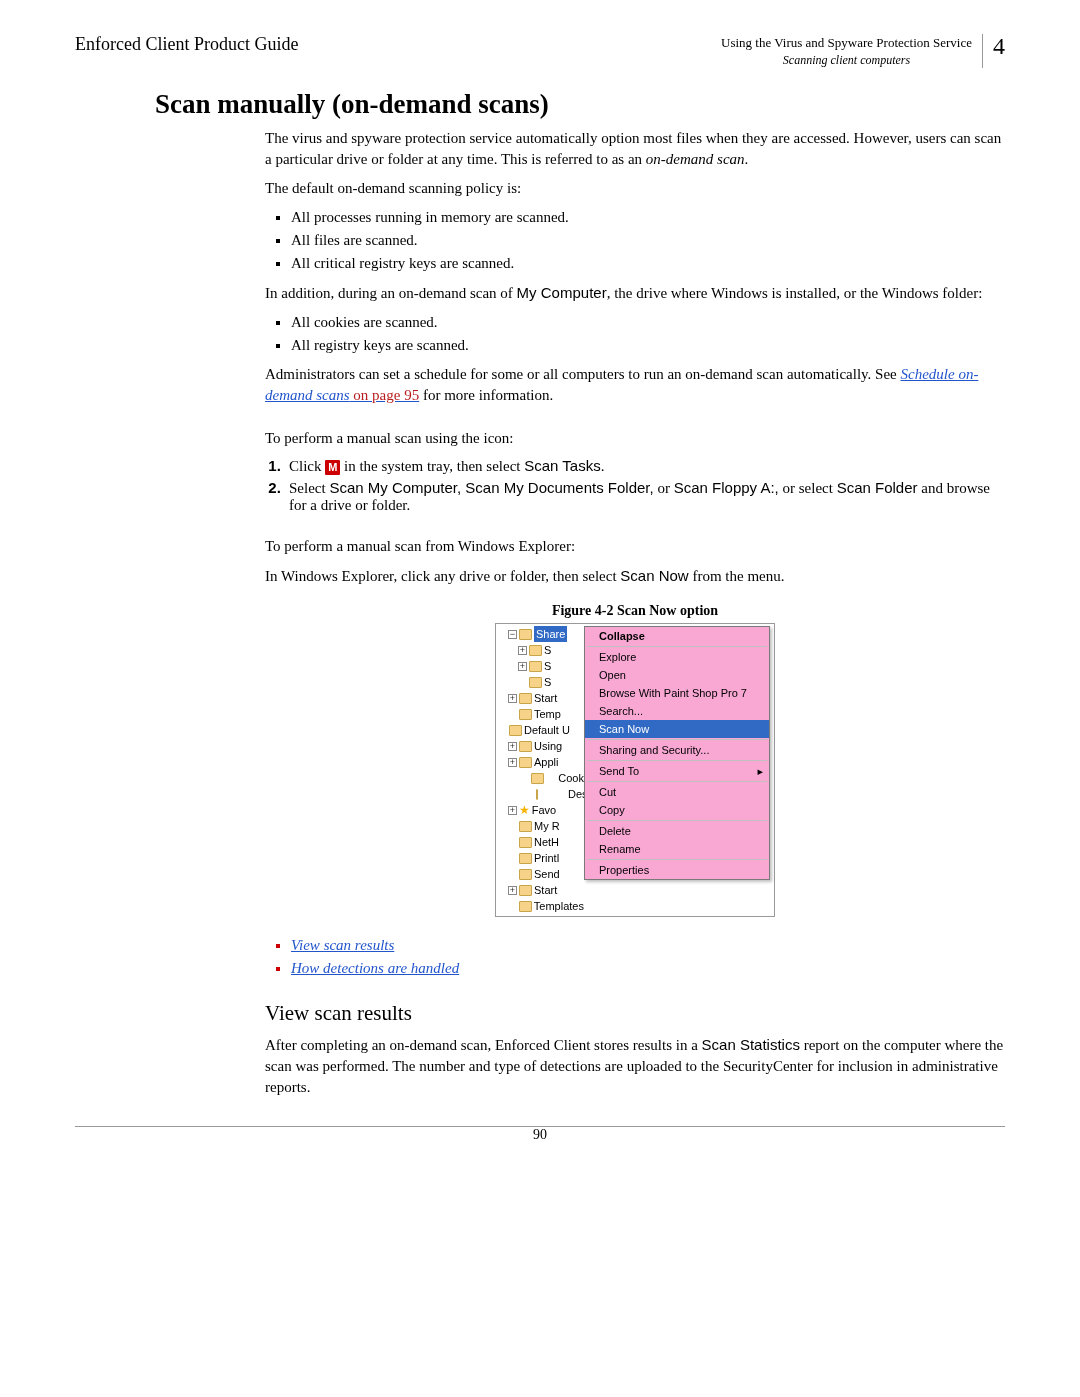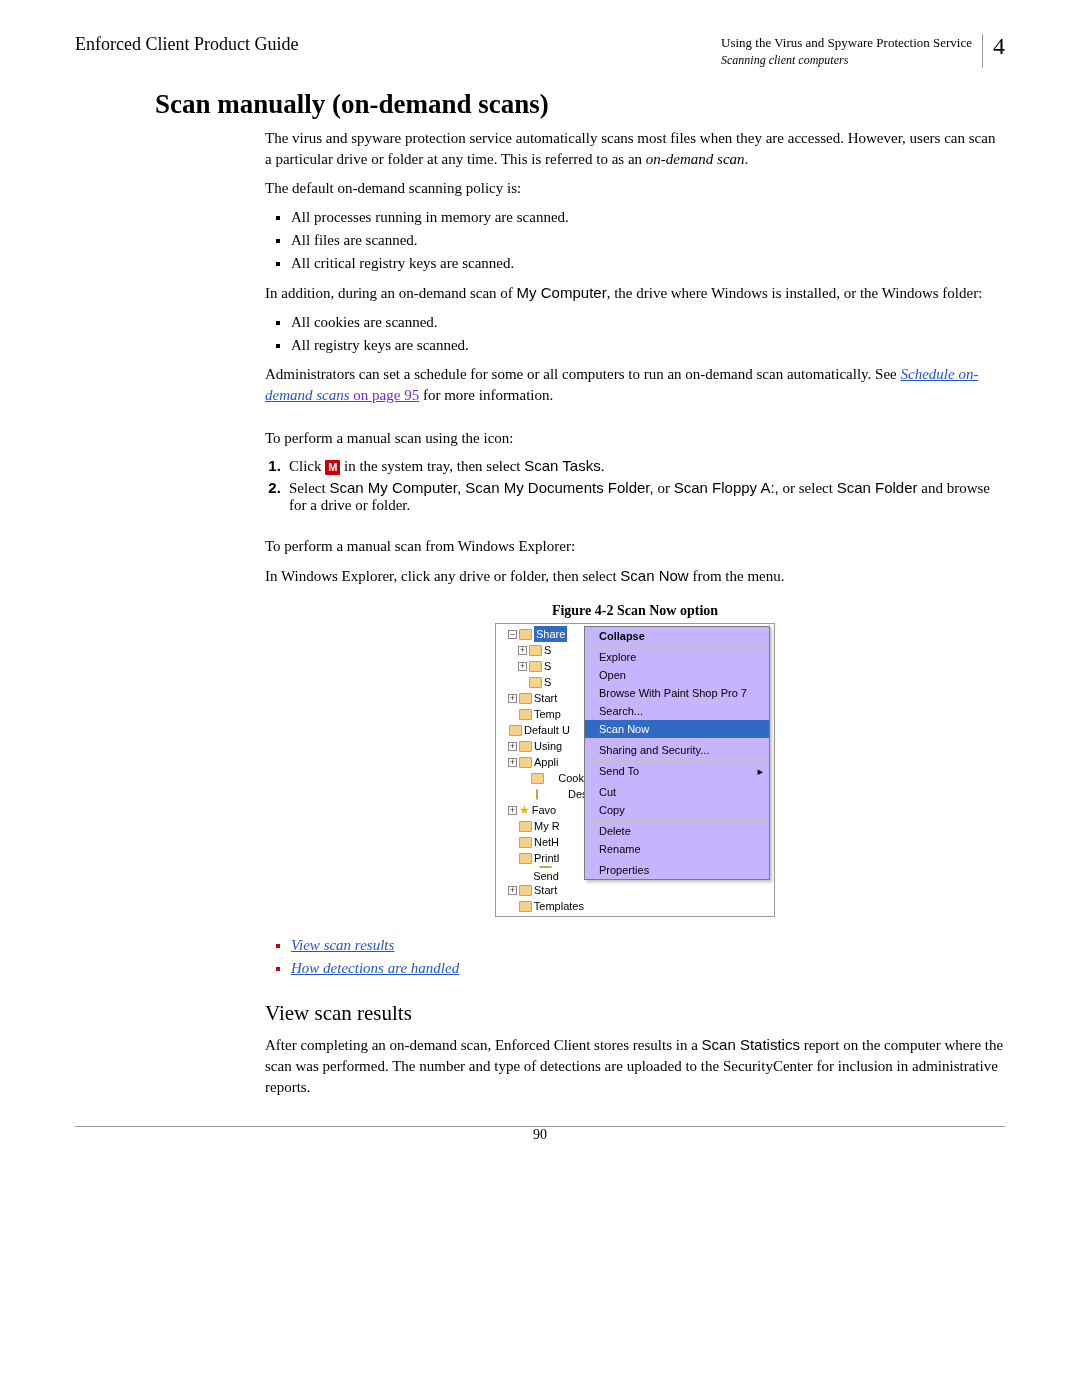--- a/index.html
+++ b/index.html
@@ -27,21 +27,21 @@
   .header-left {
     font-family: Georgia, serif;
     font-size: 18px;
   }
   .header-right {
     text-align: right;
     display: flex;
     align-items: flex-start;
   }
   .header-right-text {
-    text-align: left;
+    text-align: center;
     font-size: 13px;
     line-height: 1.4;
   }
   .header-right-text .sub {
     font-style: italic;
     font-size: 12px;
   }
   .chapter-num {
     font-size: 24px;
     font-family: Georgia, serif;
@@ -94,21 +94,21 @@
   ol.steps li::marker {
     font-weight: bold;
     font-family: Arial, sans-serif;
   }
   .bold-sans { font-family: Arial, sans-serif; font-weight: normal; }
   .link-italic {
     color: #2255cc;
     font-style: italic;
     text-decoration: underline;
   }
-  .link-blue { color: #6d28d9; text-decoration: none; font-style: normal;}
+  .link-blue { color: #b91c1c; text-decoration: none; font-style: normal;}
   .tray-icon {
     display: inline-block;
     width: 15px;
     height: 15px;
     background: #c00;
     color: #fff;
     font-family: Arial, sans-serif;
     font-weight: bold;
     font-size: 11px;
     text-align: center;
@@ -183,21 +183,21 @@
   .star {
     color:#f5b301;
     font-size:12px;
     margin-right:2px;
   }
   .ctx-menu {
     position: absolute;
     left: 88px;
     top: 2px;
     width: 186px;
-    background: #c4b5fd;
+    background: #f9a8d4;
     border: 1px solid #7a7a7a;
     box-shadow: 2px 2px 3px rgba(0,0,0,0.25);
     box-sizing:border-box;
   }
   .ctx-item {
     padding: 3px 8px 3px 14px;
     position:relative;
   }
   .ctx-item.bold { font-weight: bold; }
   .ctx-item.hl { background: #316ac5; color: #fff; }
@@ -235,21 +235,21 @@
       </div>
       <div class="chapter-num">4</div>
     </div>
   </div>
 
   <div class="content">
     <h1 class="section">Scan manually (on-demand scans)</h1>
 
     <div class="body-indent">
       <p>
-        <span>The virus and spyware protection service automatically scans most files when they are accessed. However, users can scan a particular drive or folder at any time. This is referred to as an </span><span class="italic">on-demand scan</span><span>.</span>
+        <span>The virus and spyware protection service automatically option most files when they are accessed. However, users can scan a particular drive or folder at any time. This is referred to as an </span><span class="italic">on-demand scan</span><span>.</span>
       </p>
       <p>The default on-demand scanning policy is:</p>
 
       <ul class="square">
         <li>All processes running in memory are scanned.</li>
         <li>All files are scanned.</li>
         <li>All critical registry keys are scanned.</li>
       </ul>
 
       <p>
@@ -353,21 +353,21 @@
               <div class="tree-item" style="padding-left: 10px;">
                 <span class="noexp"></span>
                 <span class="fld"></span>
                 <span class="lbl">NetH</span>
               </div>
               <div class="tree-item" style="padding-left: 10px;">
                 <span class="noexp"></span>
                 <span class="fld"></span>
                 <span class="lbl">PrintI</span>
               </div>
-              <div class="tree-item" style="padding-left: 10px; flex-direction: column;">
+              <div class="tree-item" style="padding-left: 10px;">
                 <span class="noexp"></span>
                 <span class="fld"></span>
                 <span class="lbl">Send</span>
               </div>
               <div class="tree-item" style="padding-left: 10px;">
                 <span class="exp">+</span>
                 <span class="fld"></span>
                 <span class="lbl">Start</span>
               </div>
               <div class="tree-item" style="padding-left: 10px;">

